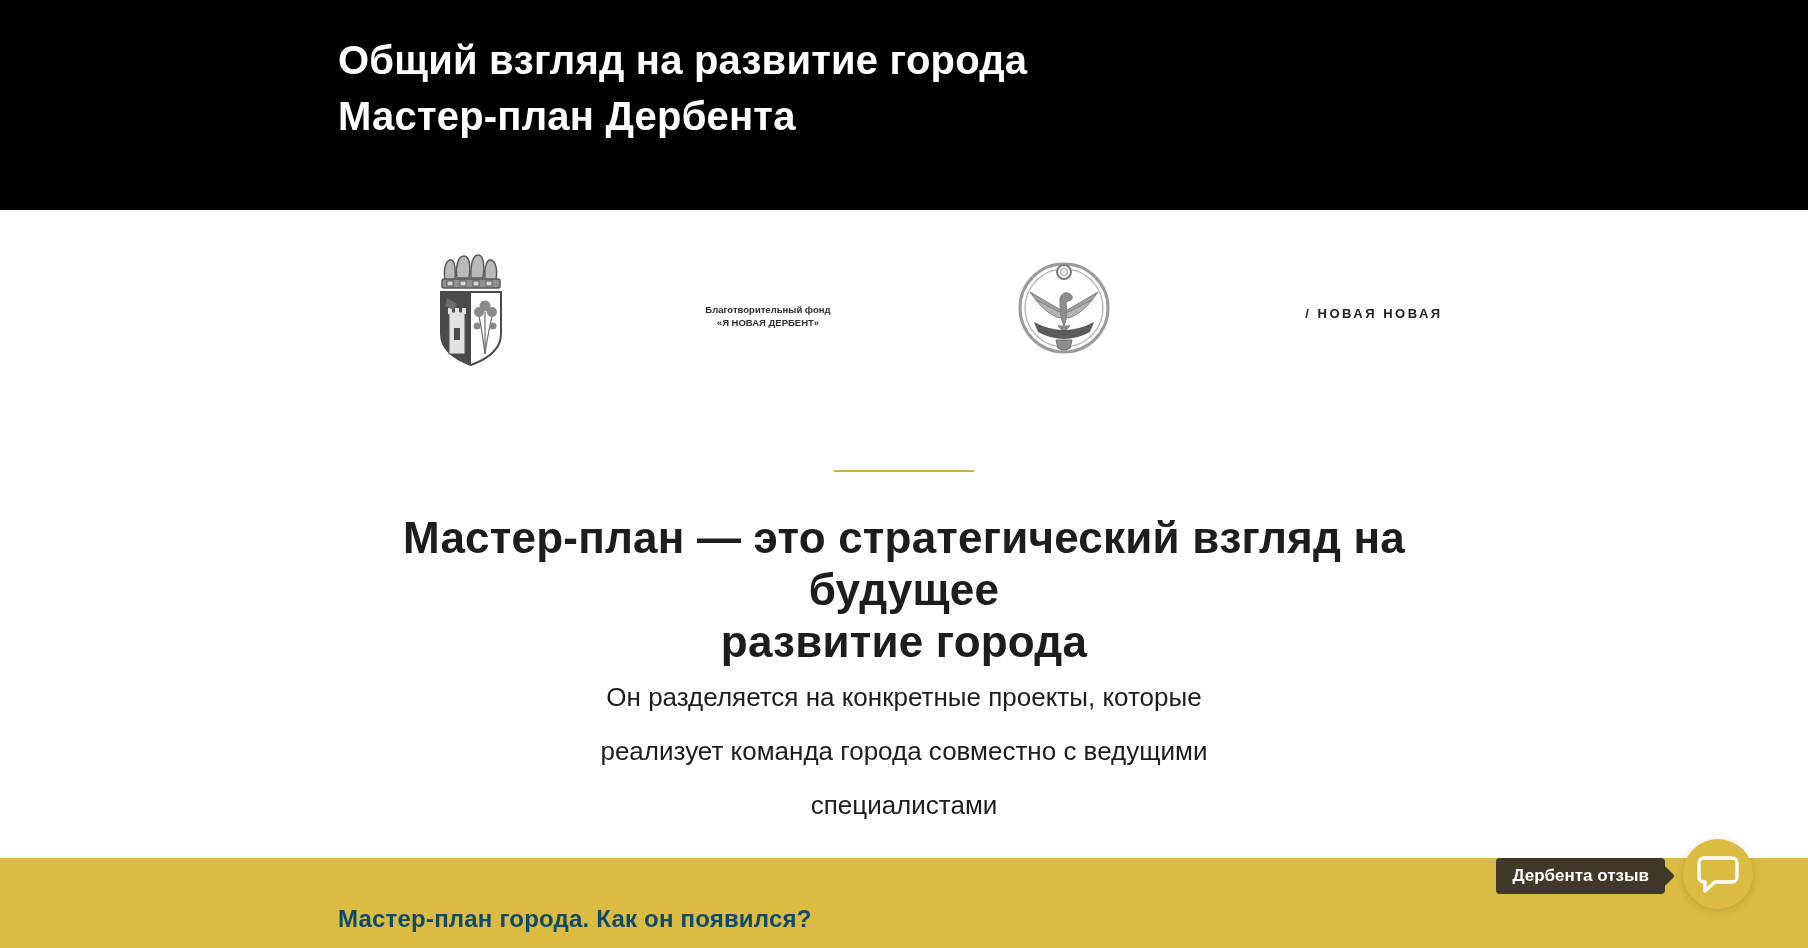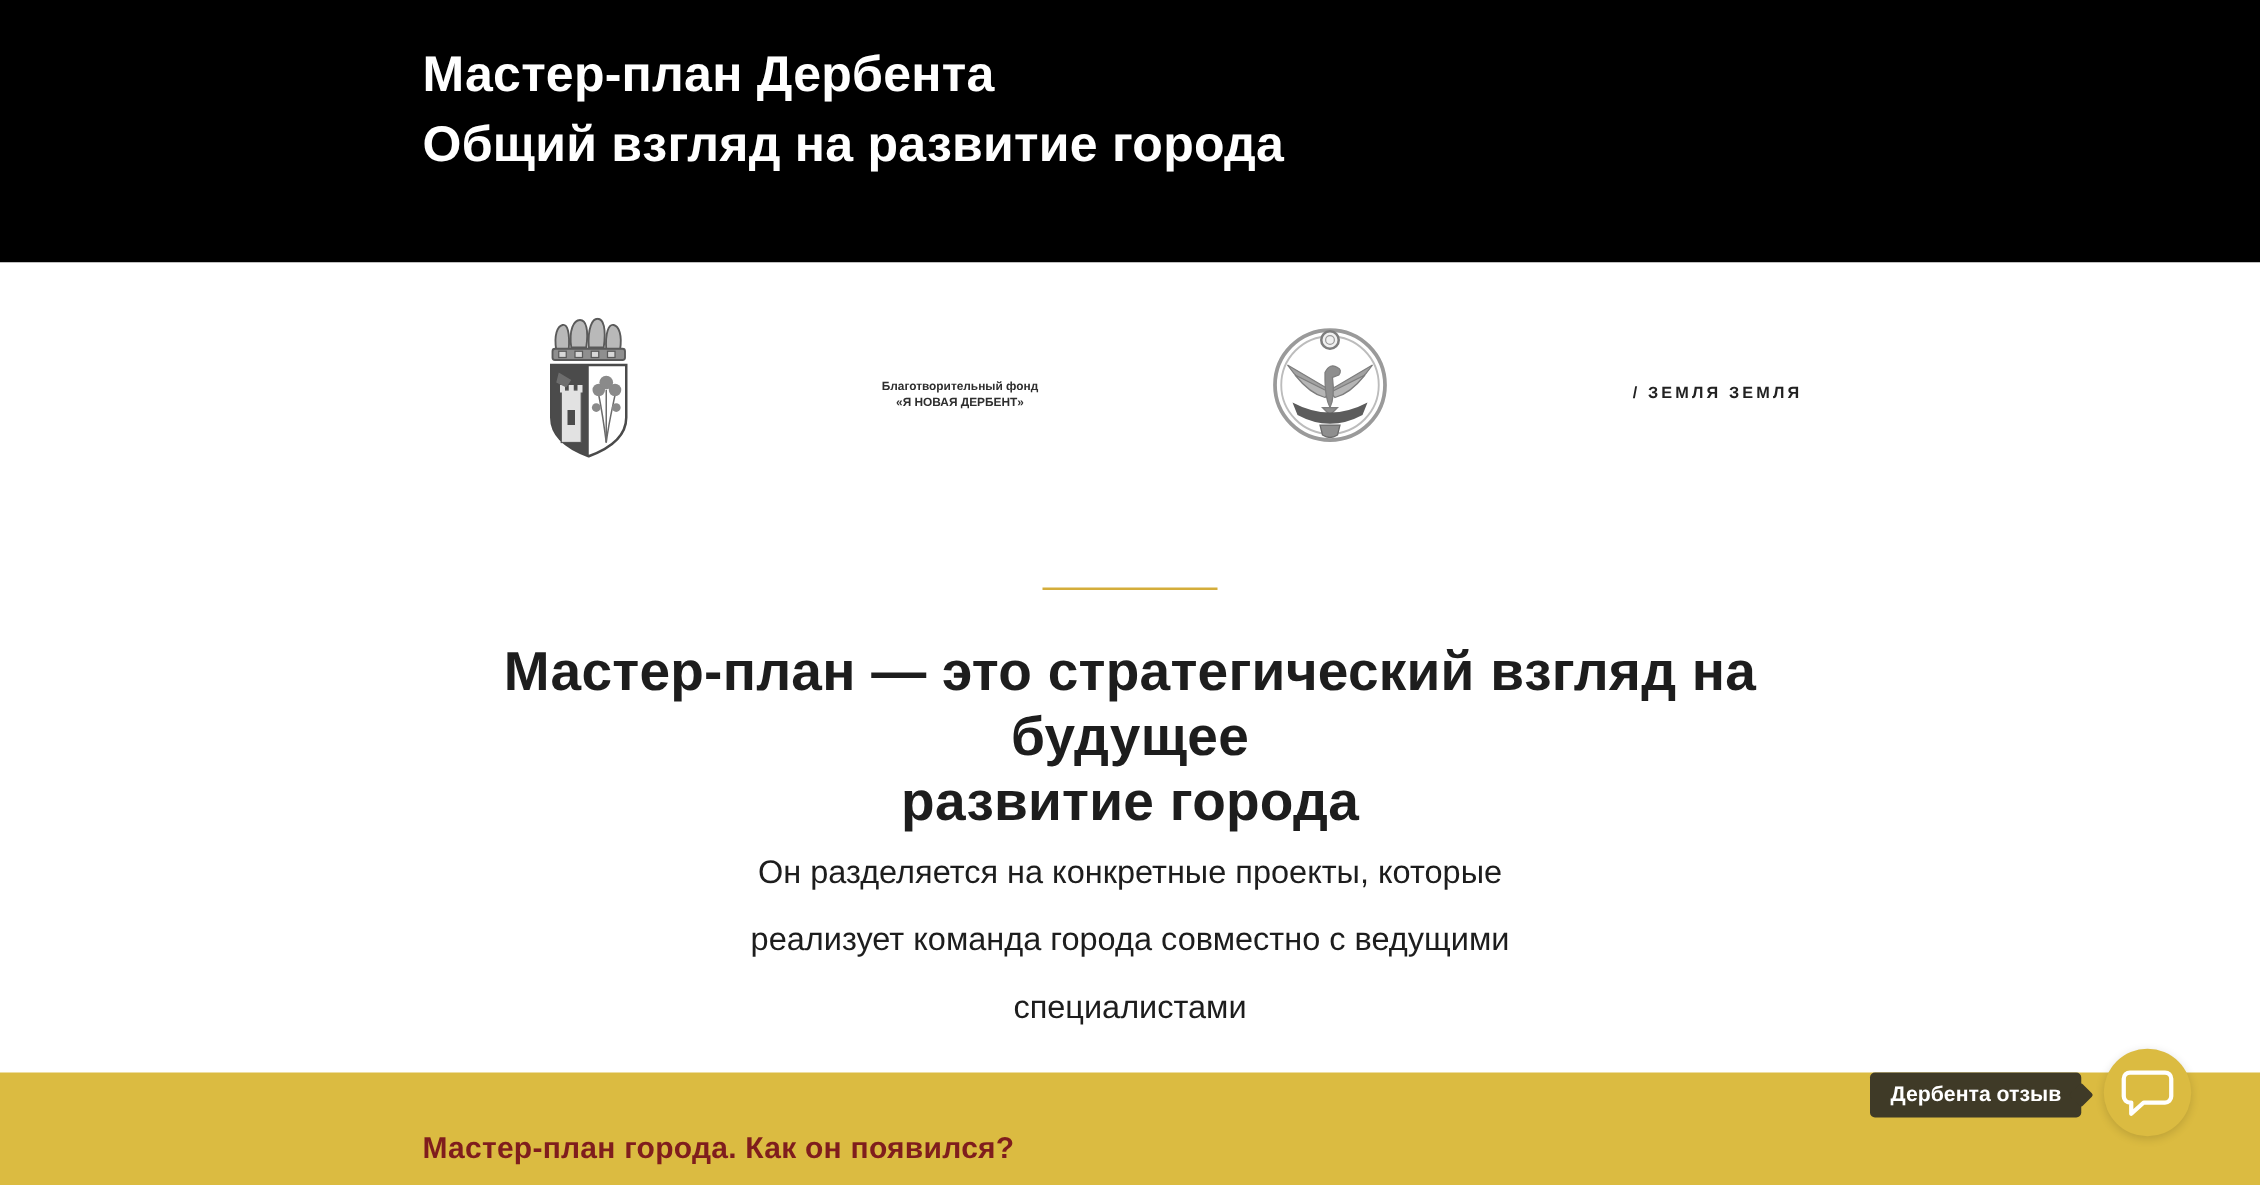--- a/index.html
+++ b/index.html
@@ -39,21 +39,21 @@
   .divider-bottom{margin-top:45px;}
   .intro h2{margin:40px auto 0;max-width:1060px;font-size:44px;line-height:52px;
     font-weight:700;color:var(--ink,#1d1d1d);white-space:pre-line;letter-spacing:.2px;}
   .intro p{margin:2px auto 0;max-width:980px;font-size:26px;line-height:54px;
     font-weight:400;color:var(--ink,#1d1d1d);white-space:pre-line;}
 
   
   .next-bar{position:absolute;left:0;bottom:0;width:100%;height:90px;
     background:var(--accent-yellow,#dbbb41);}
   .next-bar .container{width:1132px;margin:0 auto;padding-top:47px;}
-  .next-bar .bar-label{color:#7f1d1d;font-size:24px;font-weight:700;letter-spacing:.2px;}
+  .next-bar .bar-label{color:#0c4a6e;font-size:24px;font-weight:700;letter-spacing:.2px;}
 
   
   .feedback-tooltip{position:absolute;top:858px;right:143px;height:36px;
     background:var(--tooltip-bg,#3f3a27);color:#fff;font-size:17px;font-weight:700;
     display:flex;align-items:center;padding:0 16px;border-radius:4px;cursor:pointer;
     white-space:nowrap;}
   .feedback-tooltip::after{content:"";position:absolute;right:-7px;top:50%;
     width:14px;height:14px;background:var(--tooltip-bg,#3f3a27);
     transform:translateY(-50%) rotate(45deg);border-radius:2px;}
   .feedback-button{position:absolute;top:839px;left:1683px;width:70px;height:70px;
@@ -64,22 +64,22 @@
   svg{display:block;}
 </style>
 </head>
 <body>
 
 <div class="page">
 
   <header class="hero">
     <div class="container">
       <h1>
+        <span style="display:block">Общий взгляд на развитие города</span>
         <span style="display:block">Мастер-план Дербента</span>
-        <span style="display:block">Общий взгляд на развитие города</span>
       </h1>
     </div>
   </header>
 
   <section class="partners">
 
     <div class="logo-cell logo-derbent">
       <svg width="76" height="114" viewBox="0 0 76 114">
 
         <g stroke="#5a5a5a" stroke-width="1.5" fill="#b9b9b9">
@@ -144,21 +144,21 @@
           <path d="M44 38 Q48 30 54 34 Q58 36 55 40 L50 42 Q52 58 48 66 Q44 58 44 44 Z" fill="#8e8e8e"></path>
           <path d="M42 66 L54 66 L48 72 Z" fill="#8e8e8e"></path>
         </g>
 
         <path d="M18 62 Q48 78 78 62 L74 72 Q48 86 22 72 Z" fill="#5c5c5c"></path>
         <path d="M40 80 h16 l-2 8 q-6 4 -12 0 Z" fill="#8e8e8e" stroke="#6b6b6b" stroke-width="1"></path>
       </svg>
     </div>
 
     <div class="logo-cell logo-nz">
-      <span class="nz-text">/ ЗЕМЛЯ ЗЕМЛЯ</span>
+      <span class="nz-text">/ НОВАЯ НОВАЯ</span>
     </div>
   </section>
 
   <section class="intro">
     <div class="divider divider-top"></div>
     <h2>Мастер-план — это стратегический взгляд на будущее
 развитие города</h2>
     <p>Он разделяется на конкретные проекты, которые
 реализует команда города совместно с ведущими
 специалистами</p>

